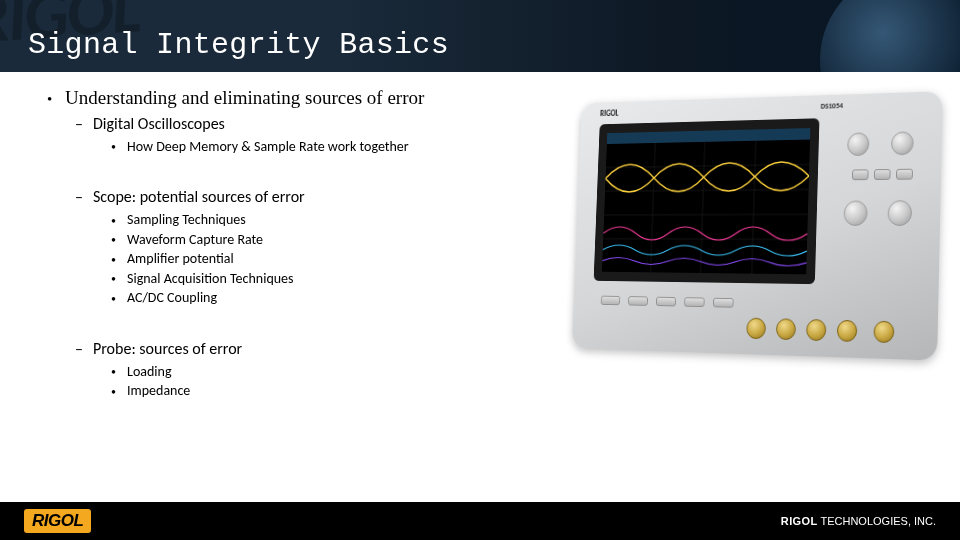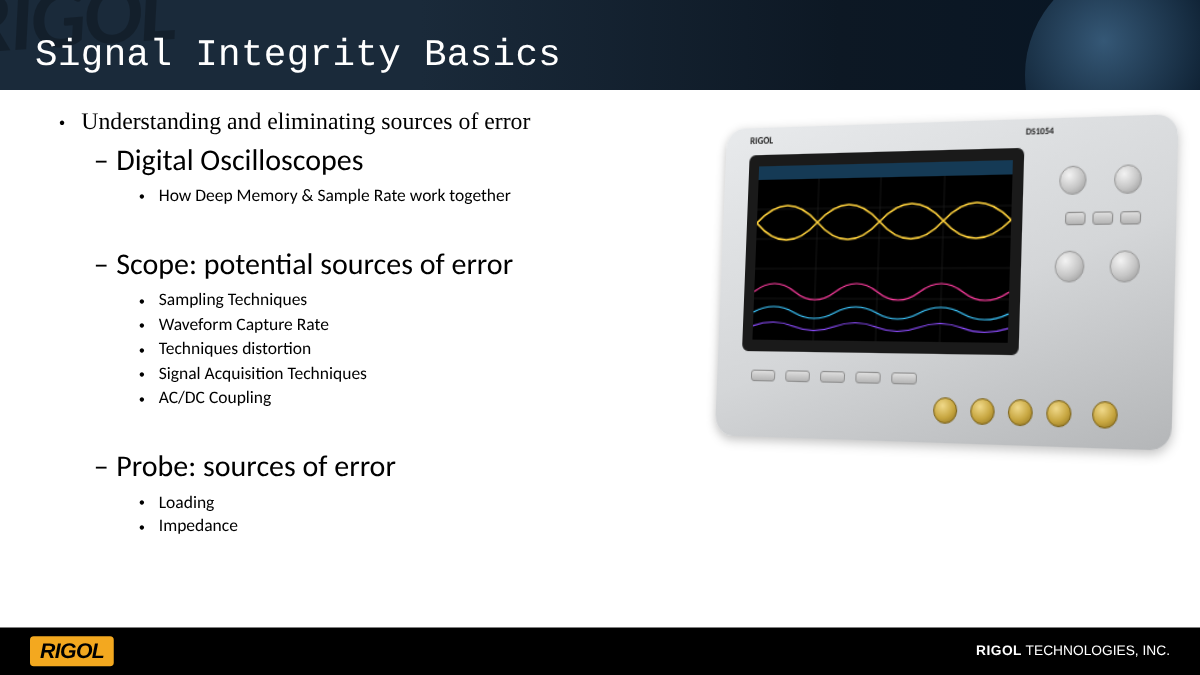--- a/index.html
+++ b/index.html
@@ -23,21 +23,21 @@
     position: absolute; left: 28px; top: 28px; color: #fff;
     font-size: 30px; font-family: Liberation Mono, monospace; letter-spacing: 0.3px;
   }
   .content {
     position: absolute; left: 45px; top: 86px; width: 500px;
     color: #000; font-size: 18px; line-height: 1.25;
   }
   ul { list-style: none; }
   .b1 { padding-left: 20px; position: relative; margin-bottom: 4px; font-size: 19px; font-family: Liberation Serif, serif; }
   .b1::before { content: "•"; position: absolute; left: 2px; font-size: 15px; top: 0.25em; }
-  .b2 { padding-left: 48px; position: relative; margin-top: 2px; margin-bottom: 4px; font-size: 24px; }
+  .b2 { padding-left: 48px; position: relative; margin-top: 2px; margin-bottom: 4px; font-size: 16px; }
   .b2.spaced { margin-top: 32px; }
   .b2::before { content: "–"; position: absolute; left: 30px; }
   .b3 { padding-left: 82px; position: relative; font-size: 14px; margin-top: 2px; margin-bottom: 1px; }
   .b3::before { content: "•"; position: absolute; left: 66px; font-size: 10px; top: 0.35em; }
   .scope-img {
     position: absolute; right: 20px; top: 90px; width: 420px; height: 270px;
     background: linear-gradient(160deg,#e8eaec 0%,#d4d6d8 55%,#b4b6b8 100%);
     border-radius: 18px;
     box-shadow: 0 3px 10px rgba(0,0,0,0.25);
     transform: perspective(1300px) rotateY(-18deg) rotateX(4deg);
@@ -92,21 +92,21 @@
 
   <div class="content">
     <ul>
       <li class="b1">Understanding and eliminating sources of error</li>
       <li class="b2">Digital Oscilloscopes</li>
       <li class="b3">How Deep Memory &amp; Sample Rate work together</li>
 
       <li class="b2 spaced">Scope: potential sources of error</li>
       <li class="b3">Sampling Techniques</li>
       <li class="b3">Waveform Capture Rate</li>
-      <li class="b3">Techniques distortion</li>
+      <li class="b3">Amplifier potential</li>
       <li class="b3">Signal Acquisition Techniques</li>
       <li class="b3">AC/DC Coupling</li>
 
       <li class="b2 spaced">Probe: sources of error</li>
       <li class="b3">Loading</li>
       <li class="b3">Impedance</li>
     </ul>
   </div>
 
   <div class="scope-img">

